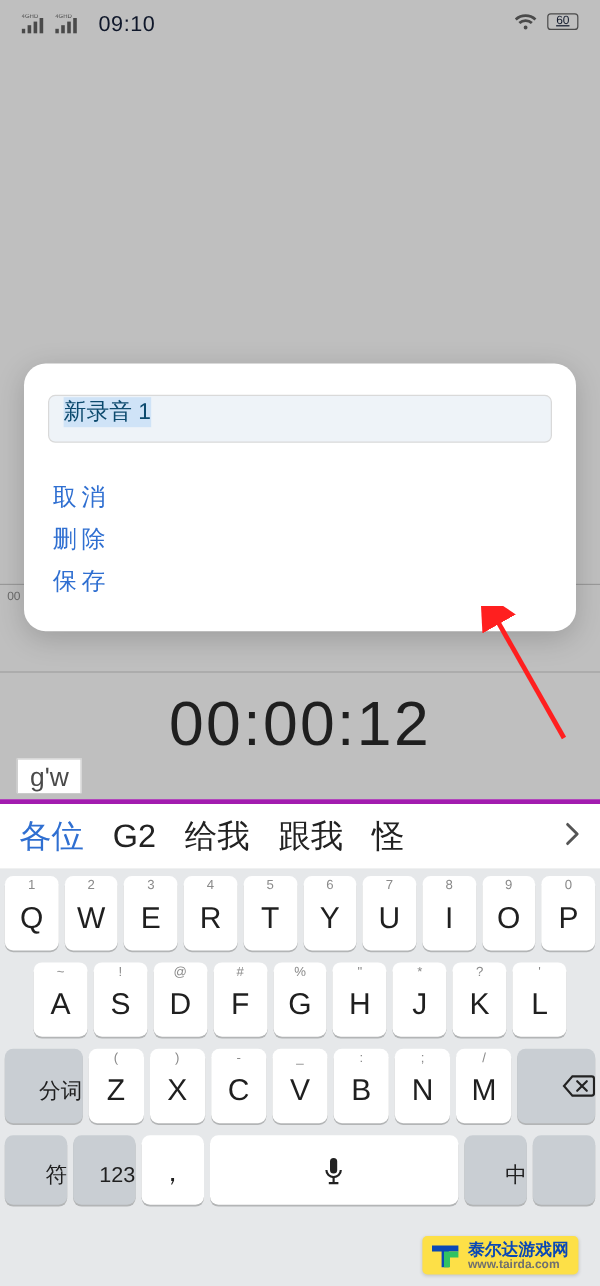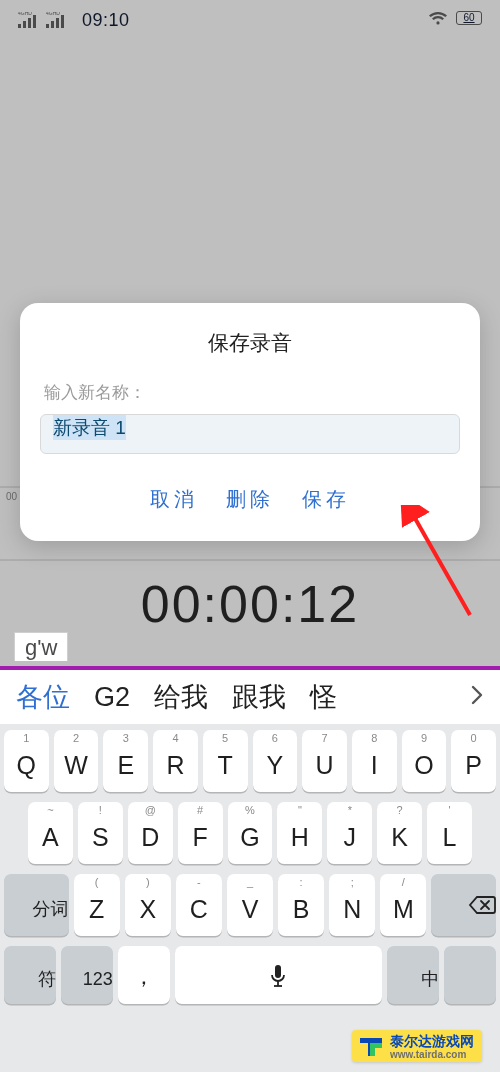--- a/index.html
+++ b/index.html
@@ -46,21 +46,21 @@
     .modal-title { text-align: center; font-size: 21px; color: #222; font-weight: 500; }
     .modal-label { padding: 24px 24px 10px; font-size: 17px; color: #9b9b9b; }
     .modal-input-wrap { padding: 0 20px; }
     .modal-input {
       width: 100%; height: 40px; border: 1px solid #d9d9d9; border-radius: 6px;
       padding: 0 12px; font-size: 19px; color: #0c4a6e; background: #fafafa;
     }
     .modal-input.selected { background: #eef3f8; }
     .modal-input .sel { background: #cfe3f7; padding: 2px 0; }
     .modal-actions {
-      display: flex; justify-content: center; padding: 28px 10px 6px;
+      display: flex; justify-content: space-between; padding: 28px 10px 6px; flex-direction: column;
     }
     .modal-btn {
       font-size: 20px; color: #2f6fd1; cursor: pointer; padding: 4px 14px;
       letter-spacing: 4px;
     }
 
     
     .annotation-arrow {
       position: absolute; top: 505px; left: 400px; pointer-events: none;
     }
@@ -169,22 +169,20 @@
           <path d="M10 13.5a1.6 1.6 0 100-3.2 1.6 1.6 0 000 3.2zM4 7.4a9 9 0 0112 0l-1.6 1.6a6.7 6.7 0 00-8.8 0L4 7.4zM1 4.4a13.3 13.3 0 0118 0L17.4 6a11 11 0 00-14.8 0L1 4.4z" fill="#4a4a4a"></path>
         </svg>
     </span>
     <span class="battery-wrap">
       <span class="battery">60</span>
     </span>
   </div>
 </div>
 
 <div class="modal">
-  <div class="modal-title">保存录音</div>
-  <div class="modal-label">输入新名称：</div>
   <div class="modal-input-wrap">
     <div class="modal-input selected">
       <span class="sel">新录音 1</span>
     </div>
   </div>
   <div class="modal-actions">
     <span class="modal-btn">取消</span>
     <span class="modal-btn">删除</span>
     <span class="modal-btn">保存</span>
   </div>

